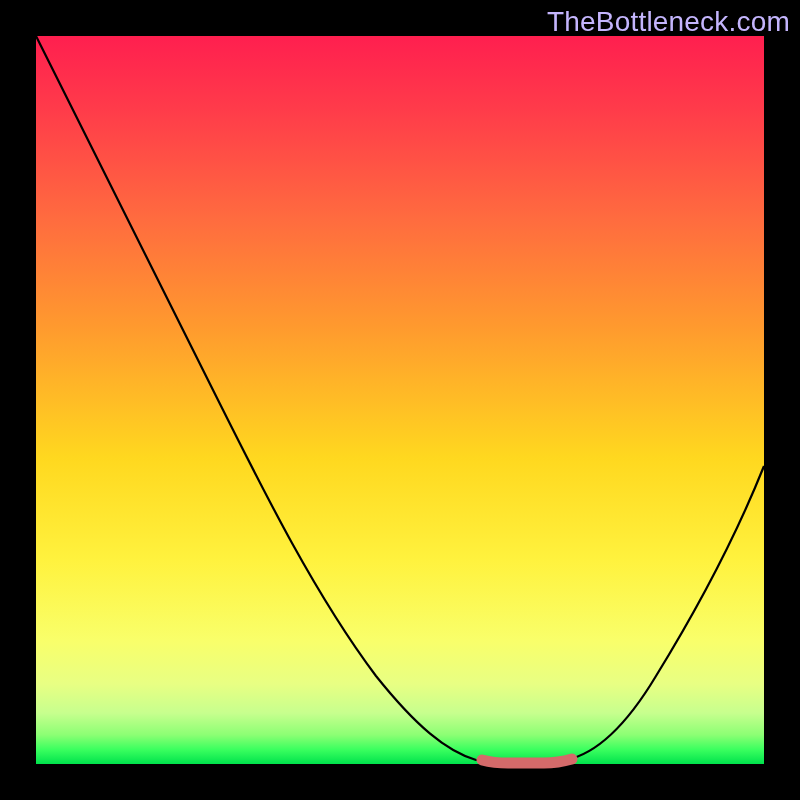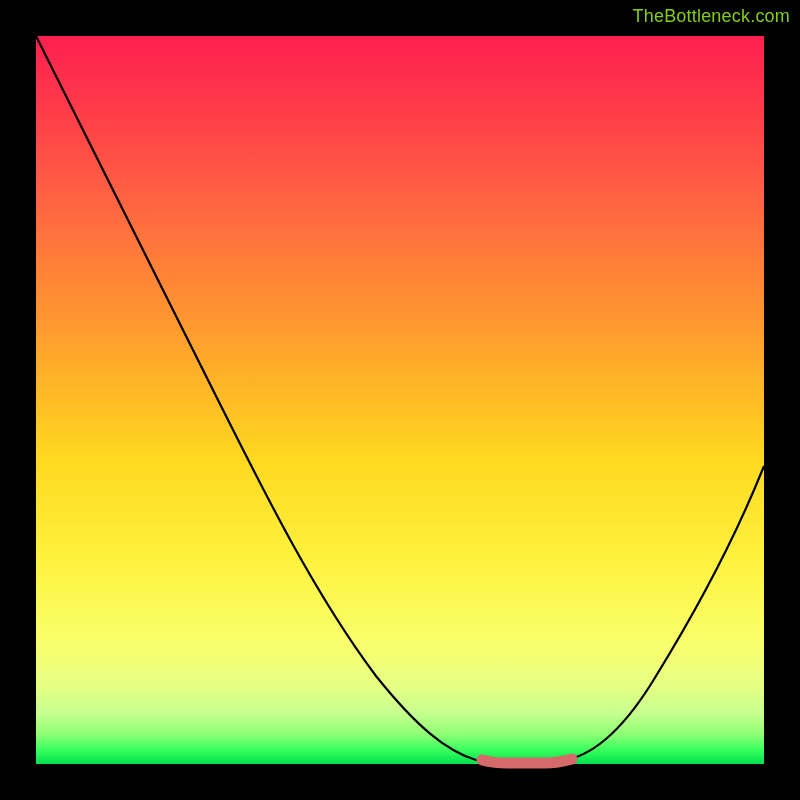--- a/index.html
+++ b/index.html
@@ -37,22 +37,22 @@
       #c7ff8e 93%,
       #8cff74 96%,
       #3bff5f 98%,
       #00e24c 100%
     );
   }
   .watermark {
     position: absolute;
     top: 6px;
     right: 10px;
-    color: #84cc16;
-    font-size: 18px;
+    color: #c4b5fd;
+    font-size: 28px;
     font-weight: 500;
     letter-spacing: 0.2px;
     user-select: none;
   }
   svg.curve {
     position: absolute;
     inset: 0;
     width: 100%;
     height: 100%;
     overflow: visible;

